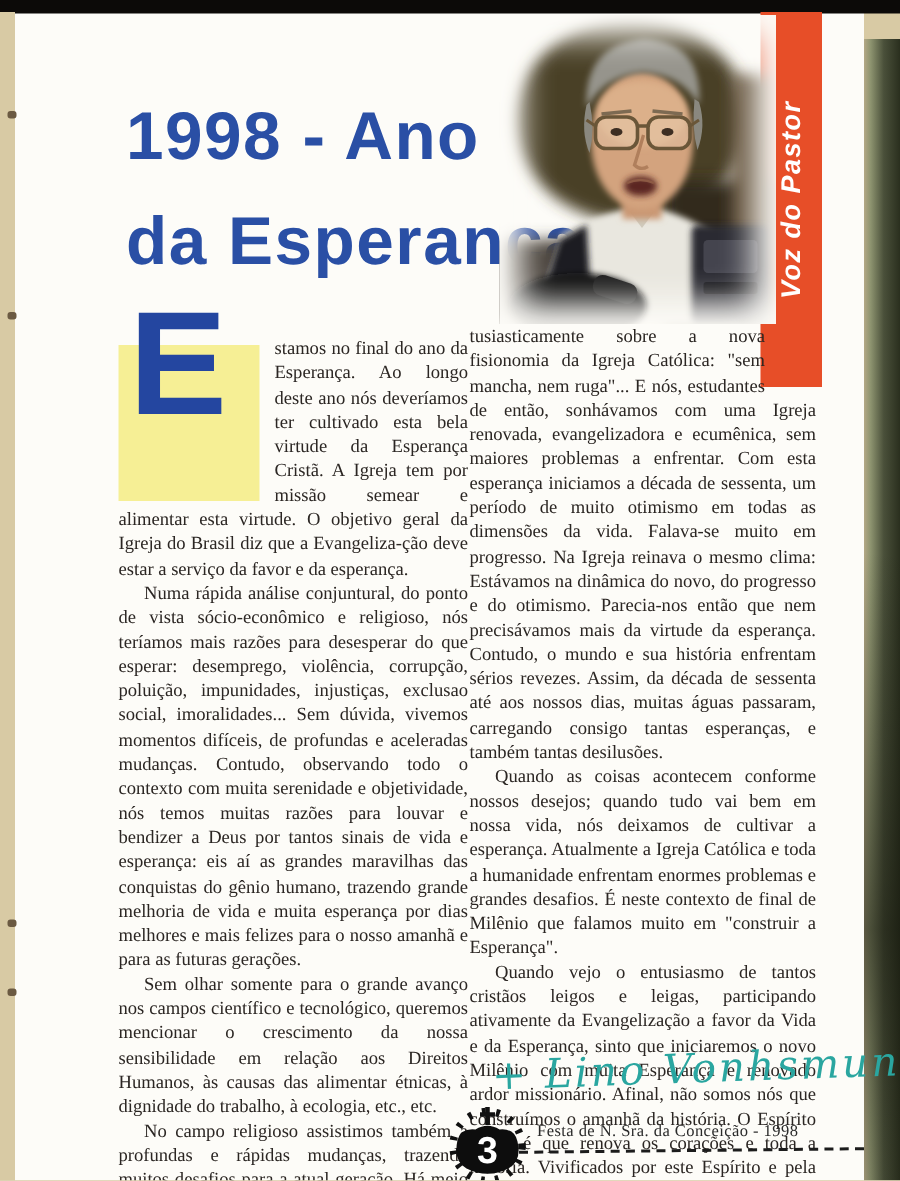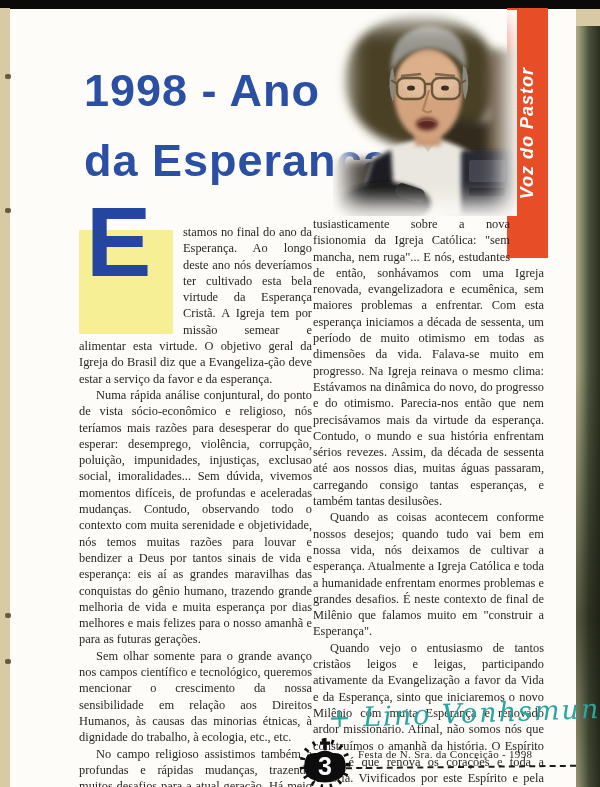--- a/index.html
+++ b/index.html
@@ -168,21 +168,21 @@
     <div class="vignette"></div>
   </div>
 
   <div class="col" id="col1">
     <div class="dropcap-block">
       <div class="dropcap-square"></div>
       <div class="dropcap-letter">E</div>
     </div>
     <p class="noindent">stamos no final do ano da Esperança. Ao longo deste ano nós deveríamos ter cultivado esta bela virtude da Esperança Cristã. A Igreja tem por missão semear e alimentar esta virtude. O objetivo geral da Igreja do Brasil diz que a Evangeliza-ção deve estar a serviço da favor e da esperança.</p>
     <p>Numa rápida análise conjuntural, do ponto de vista sócio-econômico e religioso, nós teríamos mais razões para desesperar do que esperar: desemprego, violência, corrupção, poluição, impunidades, injustiças, exclusao social, imoralidades... Sem dúvida, vivemos momentos difíceis, de profundas e aceleradas mudanças. Contudo, observando todo o contexto com muita serenidade e objetividade, nós temos muitas razões para louvar e bendizer a Deus por tantos sinais de vida e esperança: eis aí as grandes maravilhas das conquistas do gênio humano, trazendo grande melhoria de vida e muita esperança por dias melhores e mais felizes para o nosso amanhã e para as futuras gerações.</p>
-    <p>Sem olhar somente para o grande avanço nos campos científico e tecnológico, queremos mencionar o crescimento da nossa sensibilidade em relação aos Direitos Humanos, às causas das minorias étnicas, à dignidade do trabalho, à ecologia, etc., etc.</p>
+    <p>Sem olhar somente para o grande avanço nos campos científico e tecnológico, queremos mencionar o crescimento da nossa sensibilidade em relação aos Direitos Humanos, às causas das alimentar étnicas, à dignidade do trabalho, à ecologia, etc., etc.</p>
     <p>No campo religioso assistimos também a profundas e rápidas mudanças, trazendo muitos desafios para a atual geração. Há meio século atrás, na minha juventude, jamais poderia ter imaginado que ao longo dos decênios do meu ministério presbiteral e episcopal tivesse que enfrentar tantos sustos, imprevistos e desafios. Lembro-me do final dos anos cinqüenta, quando tivemos a agradável surpresa de ver como sucessor de São Pedro a simpática e grata figura do Papa João XXIII, anunciando ao mundo a abertura do Concílio Ecumênico Vaticano II. Meu professor de Teologia de então ( mais tarde se tornaria Bispo), convocado para perito do Concílio, falava-nos en-</p>
   </div>
 
   <div class="col" id="col2">
     <div class="strip-spacer"></div>
     <p class="noindent">tusiasticamente sobre a nova fisionomia da Igreja Católica: "sem mancha, nem ruga"... E nós, estudantes de então, sonhávamos com uma Igreja renovada, evangelizadora e ecumênica, sem maiores problemas a enfrentar. Com esta esperança iniciamos a década de sessenta, um período de muito otimismo em todas as dimensões da vida. Falava-se muito em progresso. Na Igreja reinava o mesmo clima: Estávamos na dinâmica do novo, do progresso e do otimismo. Parecia-nos então que nem precisávamos mais da virtude da esperança. Contudo, o mundo e sua história enfrentam sérios revezes. Assim, da década de sessenta até aos nossos dias, muitas águas passaram, carregando consigo tantas esperanças, e também tantas desilusões.</p>
     <p>Quando as coisas acontecem conforme nossos desejos; quando tudo vai bem em nossa vida, nós deixamos de cultivar a esperança. Atualmente a Igreja Católica e toda a humanidade enfrentam enormes problemas e grandes desafios. É neste contexto de final de Milênio que falamos muito em "construir a Esperança".</p>
     <p>Quando vejo o entusiasmo de tantos cristãos leigos e leigas, participando ativamente da Evangelização a favor da Vida e da Esperança, sinto que iniciaremos o novo Milênio com muita Esperança e renovado ardor missionário. Afinal, não somos nós que construímos o amanhã da história. O Espírito Santo é que renova os corações e toda a história. Vivificados por este Espírito e pela virtude da Esperança, possamos tornar-nos instrumentos dóceis e entusiastas na construção de uma sociedade mais justa e solidária. Que nossa Igreja se torne mais sal, mais luz e mais santa na passagem para o novo Milênio.</p>
 
   </div>

